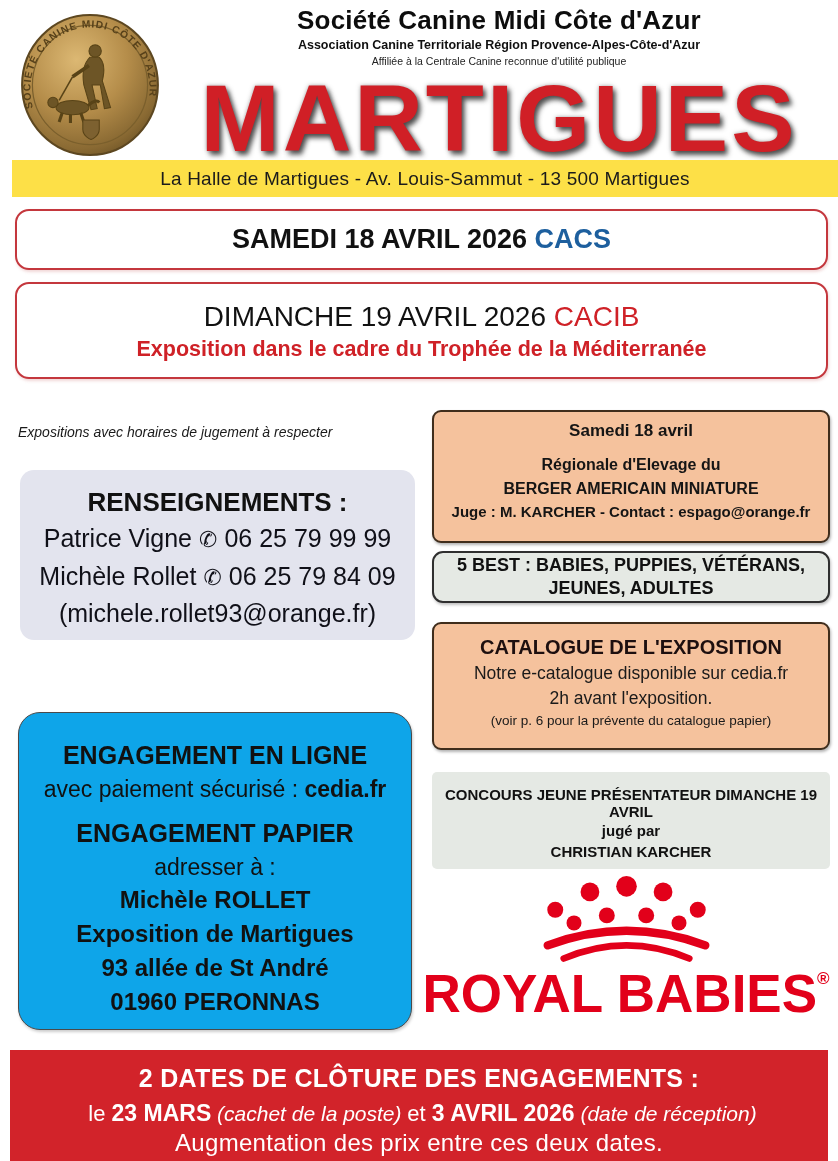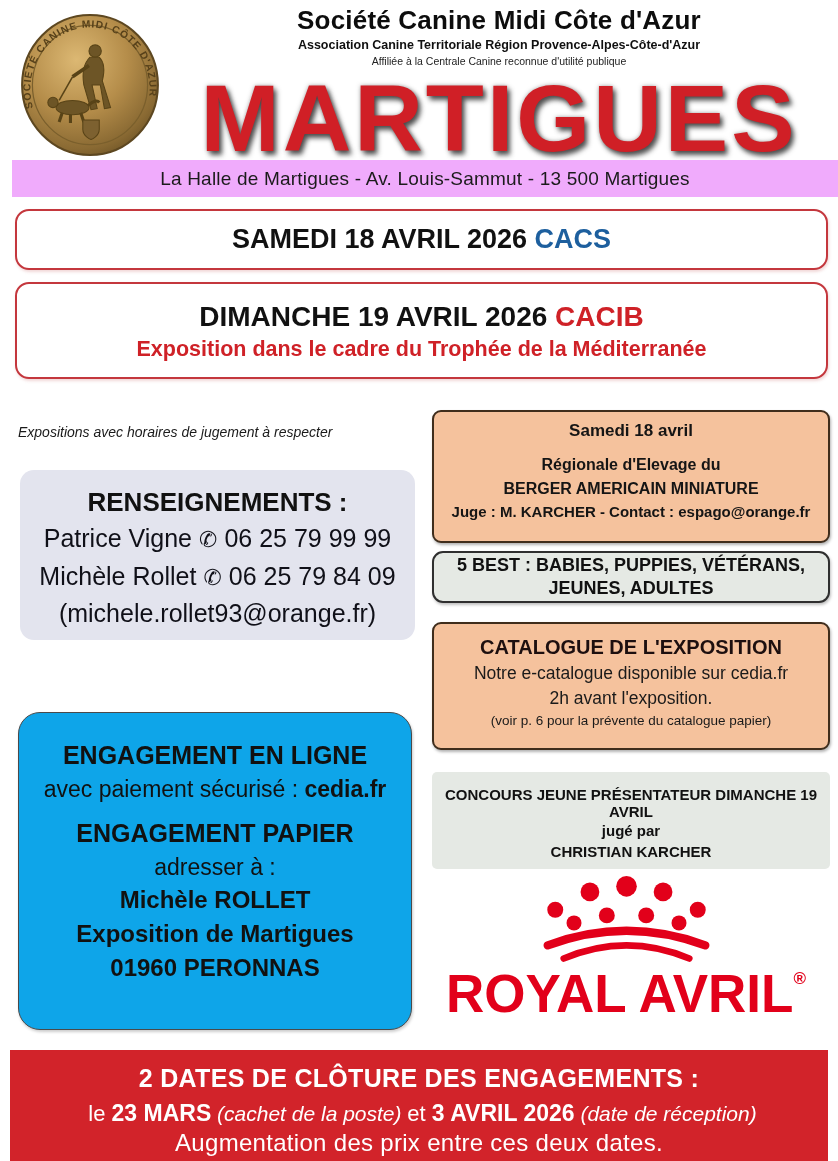--- a/index.html
+++ b/index.html
@@ -12,31 +12,31 @@
   .org-block{position:absolute;left:160px;width:678px;top:6px;text-align:center;line-height:1.15;}
   .org-title{font-size:26px;font-weight:bold;color:#0d0d0d;letter-spacing:.2px;}
   .org-subtitle{font-size:12.5px;font-weight:bold;color:#101010;margin-top:2px;}
   .org-affiliation{font-size:10.5px;color:#222;margin-top:3px;}
   .city-title{
     margin-top:4px;font-size:95px;font-weight:bold;letter-spacing:3px;color:#d01f26;
     line-height:1.0;text-shadow:3px 4px 5px rgba(45,45,45,.8),0 0 4px rgba(90,90,90,.5);
   }
   
   .venue-band{
-    position:absolute;left:12px;right:0;top:160px;height:37px;background:#f0abfc;
+    position:absolute;left:12px;right:0;top:160px;height:37px;background:#fde047;
     text-align:center;line-height:37px;font-size:19px;color:#1b1b1b;letter-spacing:.2px;
   }
   
   .date-box{
     position:absolute;left:15px;right:10px;border:2px solid #c4373d;border-radius:14px;
     background:#fff;text-align:center;box-shadow:1px 2px 3px rgba(200,100,100,.25);
   }
   .date-box.sat{top:209px;height:57px;line-height:57px;font-size:27px;font-weight:bold;}
   .date-box.sun{top:282px;height:93px;}
-  .sun-line1{margin-top:16px;font-size:28px;font-weight:bold;line-height:1.2;}
+  .sun-line1{margin-top:16px;font-size:28px;font-weight:normal;line-height:1.2;}
   .sun-line2{font-size:21.5px;font-weight:bold;color:#cf2127;line-height:1.3;margin-top:2px;}
   .award.blue{color:#1d5f9e;}
   .award.red{color:#cf2127;}
   
   .schedule-note{position:absolute;left:18px;top:424px;font-size:14px;font-style:italic;color:#1a1a1a;}
   .contact-box{
     position:absolute;left:20px;top:470px;width:395px;height:170px;background:#e3e4ee;
     border-radius:14px;text-align:center;padding-top:14px;box-sizing:border-box;
   }
   .contact-title{font-size:26px;font-weight:bold;line-height:1.4;}
@@ -167,20 +167,21 @@
 
   <div class="engagement-box">
     <div class="eng-title">ENGAGEMENT EN LIGNE</div>
     <div class="eng-line">
       <span>avec paiement sécurisé : </span><b>cedia.fr</b>
     </div>
     <div class="eng-title spaced">ENGAGEMENT PAPIER</div>
     <div class="eng-line">adresser à :</div>
     <div class="eng-line bold">Michèle ROLLET</div>
     <div class="eng-line bold">Exposition de Martigues</div>
+    <div class="eng-line bold">93 allée de St André</div>
     <div class="eng-line bold">01960 PERONNAS</div>
   </div>
 
   <div class="regionale-box">
     <div class="reg-date">Samedi 18 avril</div>
     <div class="reg-line">Régionale d'Elevage du</div>
     <div class="reg-line">BERGER AMERICAIN MINIATURE</div>
     <div class="reg-line judge">Juge : M. KARCHER - Contact : espago@orange.fr</div>
   </div>
 
@@ -209,21 +210,21 @@
         <circle cx="176" cy="36" r="8.5"></circle>
         <circle cx="44" cy="50" r="8"></circle>
         <circle cx="79" cy="42" r="8.5"></circle>
         <circle cx="121" cy="42" r="8.5"></circle>
         <circle cx="156" cy="50" r="8"></circle>
       </g>
       <path d="M16 74 Q100 43 184 74" fill="none" stroke="#e2001a" stroke-width="9" stroke-linecap="round"></path>
       <path d="M33 88 Q100 60 167 88" fill="none" stroke="#e2001a" stroke-width="7" stroke-linecap="round"></path>
     </svg>
     <div class="sponsor-name">
-      <span>ROYAL AVRIL</span><sup>®</sup>
+      <span>ROYAL BABIES</span><sup>®</sup>
     </div>
   </div>
 
   <div class="closing-band">
     <div class="close-title">2 DATES DE CLÔTURE DES ENGAGEMENTS :</div>
     <div class="close-line2">
       <span>le </span><b>23 MARS</b><i> (cachet de la poste) </i><span>et </span><b>3 AVRIL 2026</b><i> (date de réception)</i>
     </div>
     <div class="close-line3">Augmentation des prix entre ces deux dates.</div>
   </div>

